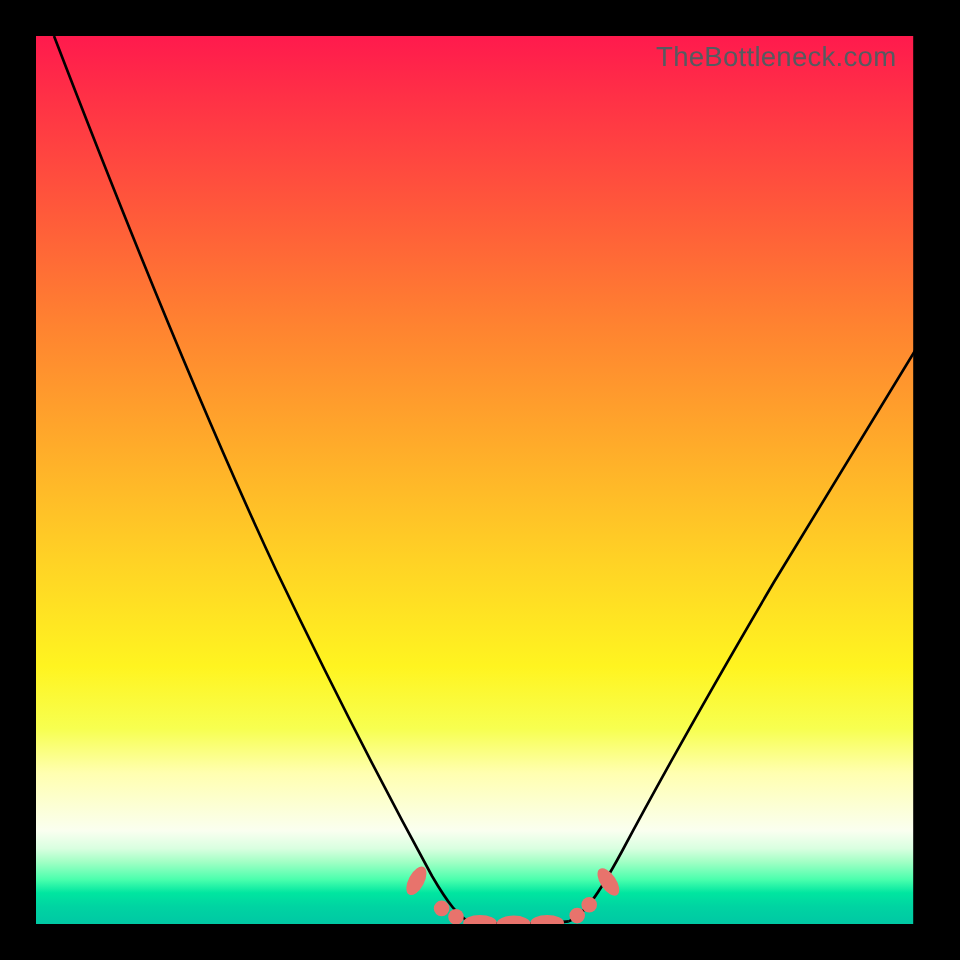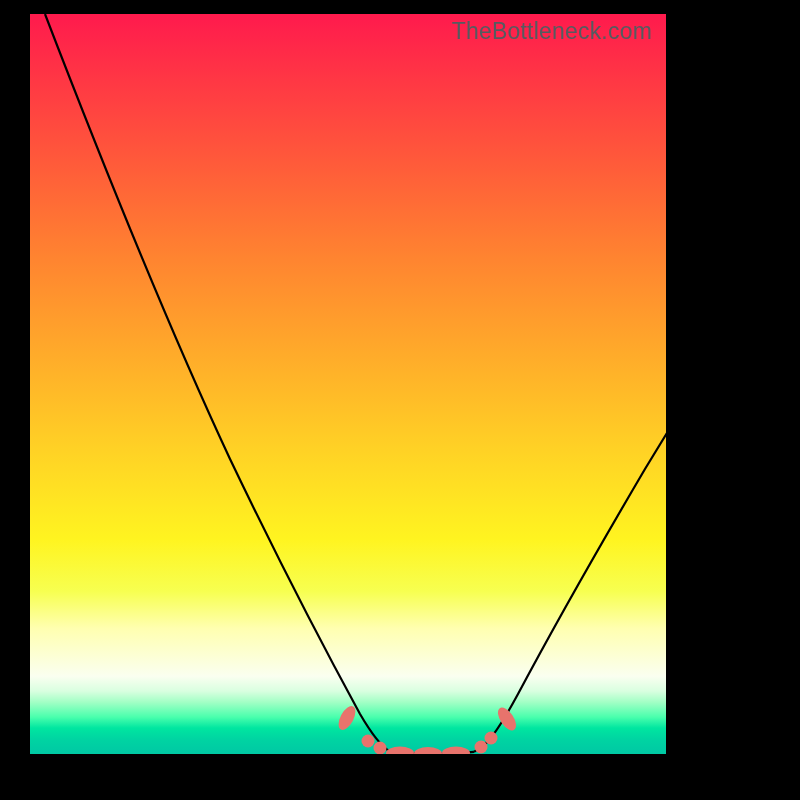--- a/index.html
+++ b/index.html
@@ -13,22 +13,22 @@
   }
   .frame {
     position: relative;
     width: 800px;
     height: 800px;
     background: #000;
   }
   .plot-area {
     position: absolute;
     left: 30px;
-    top: 14px;
-    width: 636px;
+    top: 30px;
+    width: 731px;
     height: 740px;
     background: linear-gradient(
       to bottom,
       #ff1a4d 0%,
       #ff3445 8%,
       #ff5a3a 20%,
       #ff8430 33%,
       #ffab2a 46%,
       #ffd225 59%,
       #fff420 71%,

